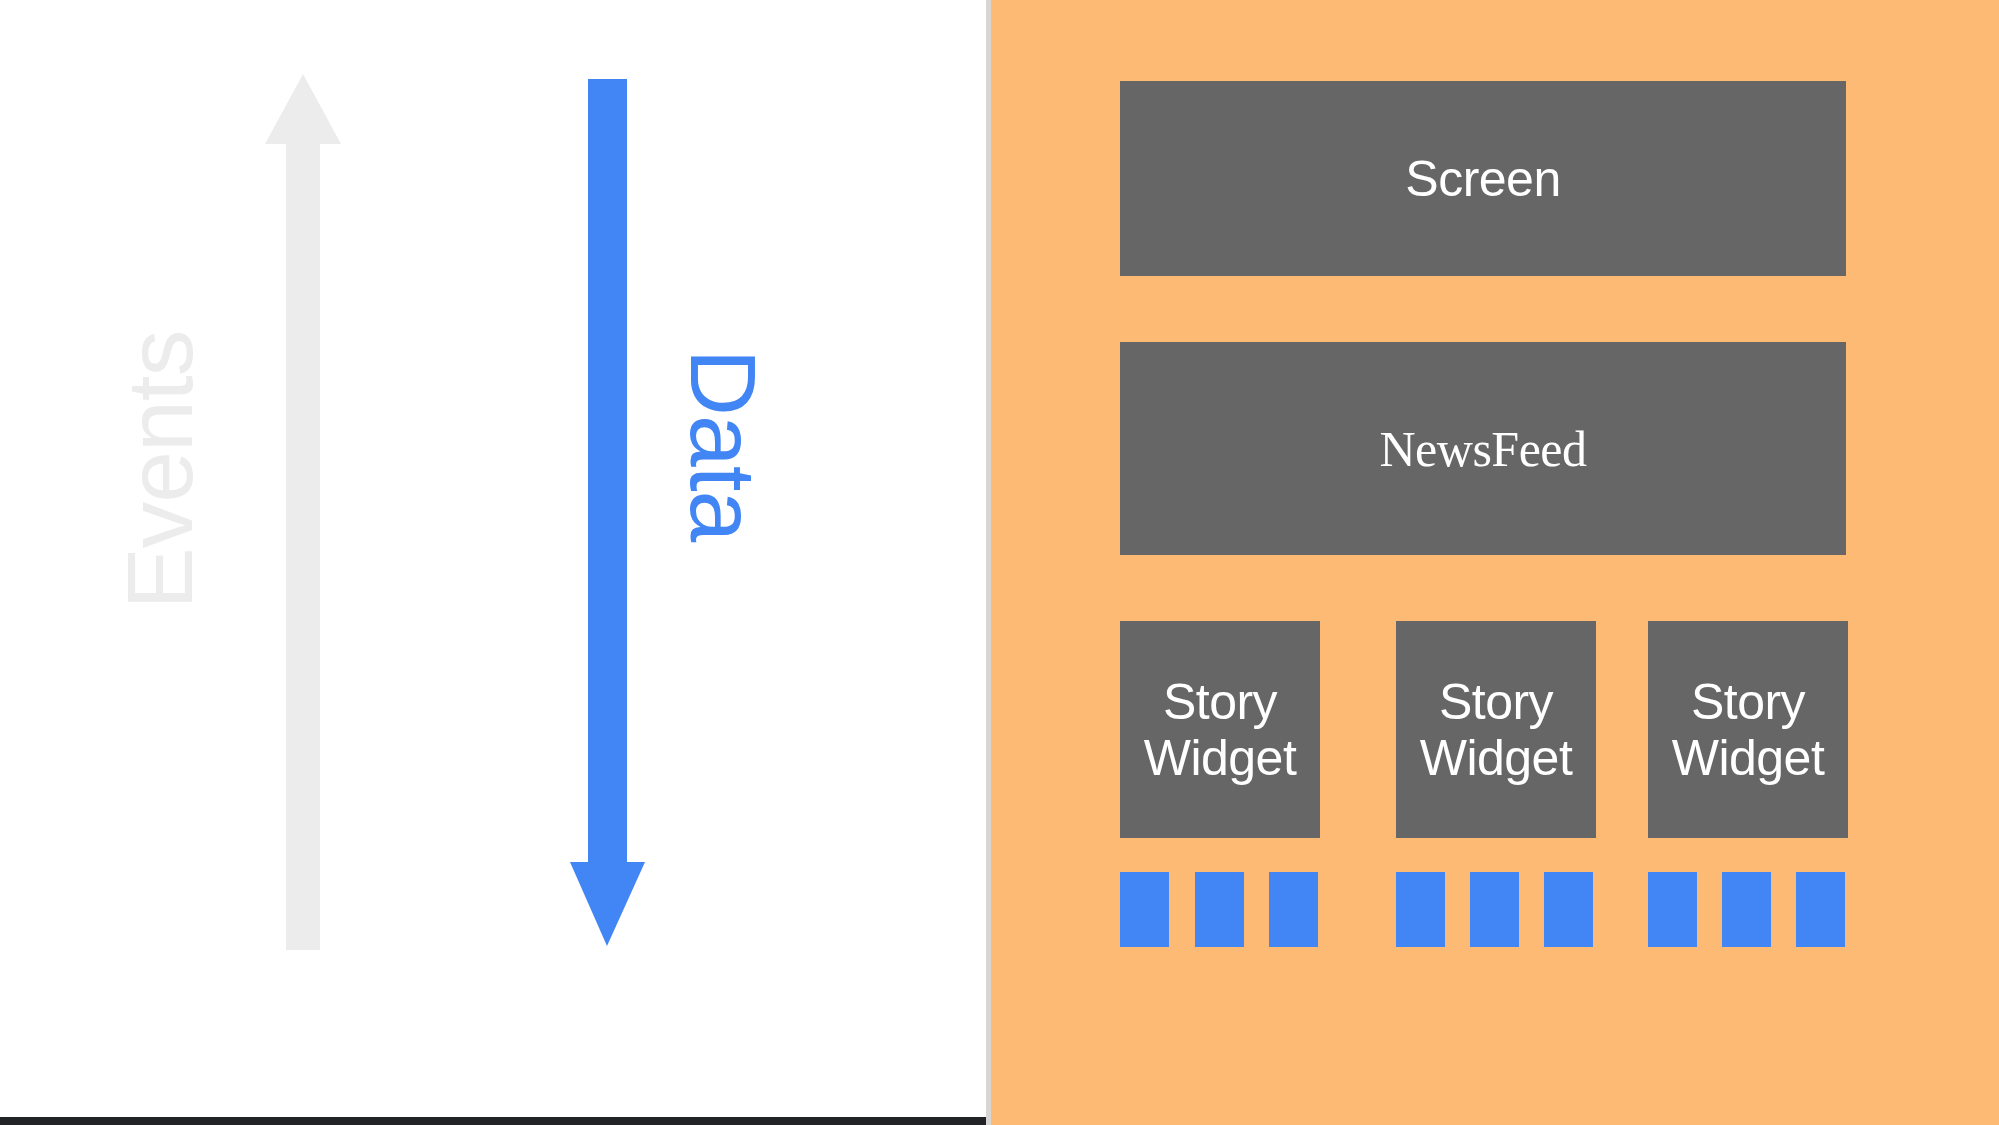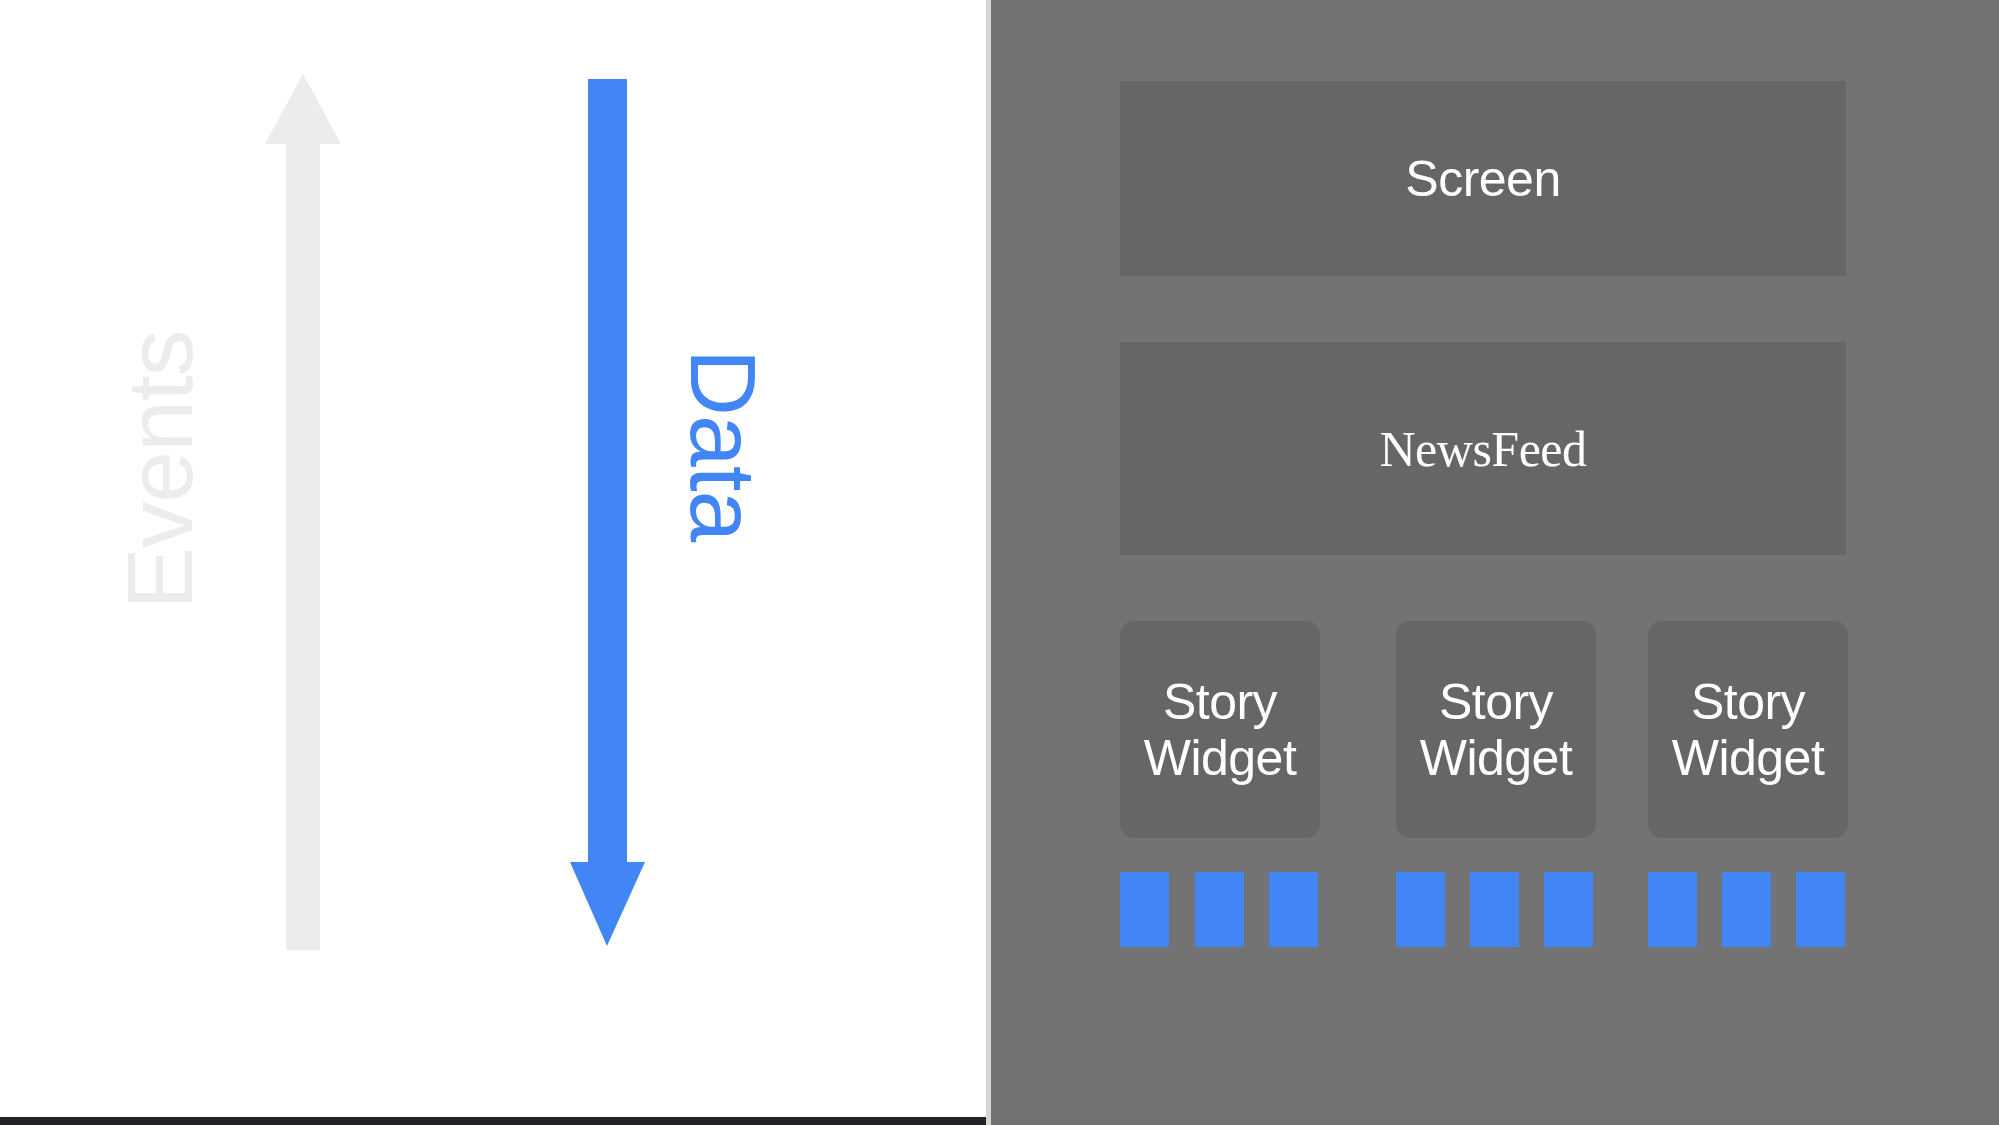--- a/index.html
+++ b/index.html
@@ -63,38 +63,38 @@
     left:722px; top:445px;
     transform:translate(-50%,-50%) rotate(90deg);
     font-size:93px;
     color:#4285f4;
   }
 
   
   #right-panel {
     position:absolute; left:991px; top:0;
     width:1008px; height:1125px;
-    background:#737373;
+    background:#fdba74;
   }
   .grey-box {
     position:absolute;
     background:#666666;
     color:#ffffff;
     display:flex;
     align-items:center;
     justify-content:center;
     text-align:center;
     font-size:50px;
     font-weight:400;
     line-height:1.12;
     letter-spacing:-0.5px;
   }
   #box-screen   { left:129px; top:81px;  width:726px; height:195px; }
   #box-newsfeed { left:129px; top:342px; width:726px; height:213px;font-family:Liberation Serif, serif; }
-  .story-box { top:621px; width:200px; height:217px;border-radius:14px; }
+  .story-box { top:621px; width:200px; height:217px; }
   #box-story-0 { left:129px; }
   #box-story-1 { left:405px; }
   #box-story-2 { left:657px; }
 
   .blue-chip {
     position:absolute;
     top:872px;
     width:49px; height:75px;
     background:#4285f4;
   }

